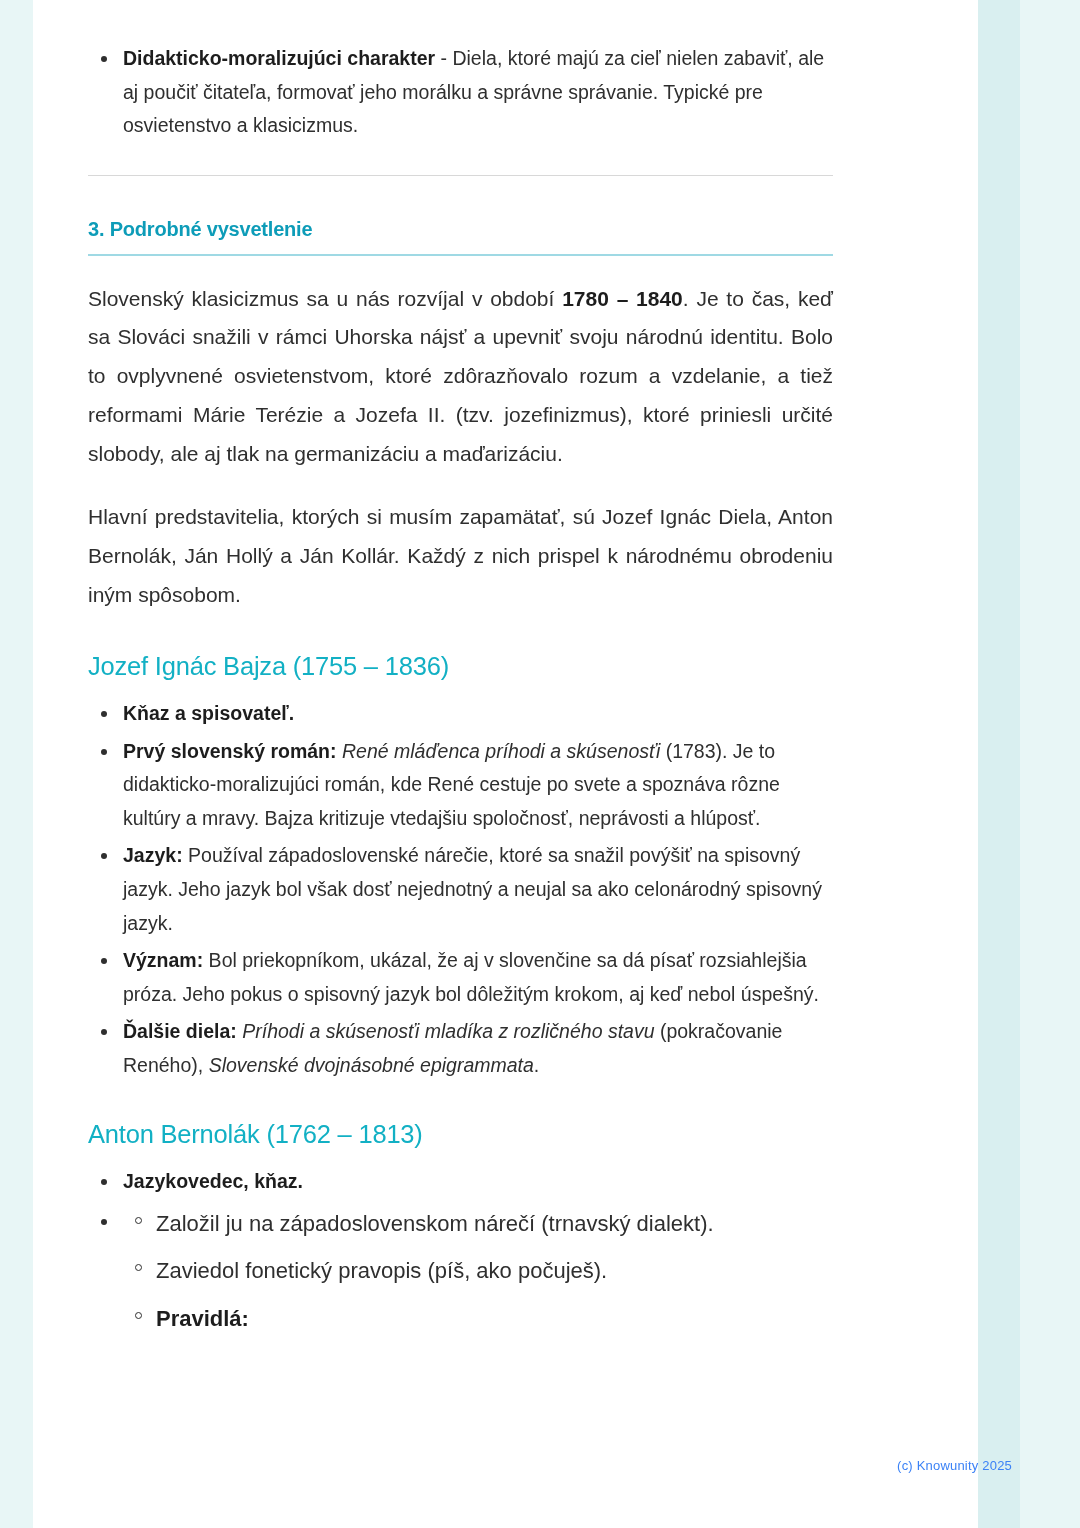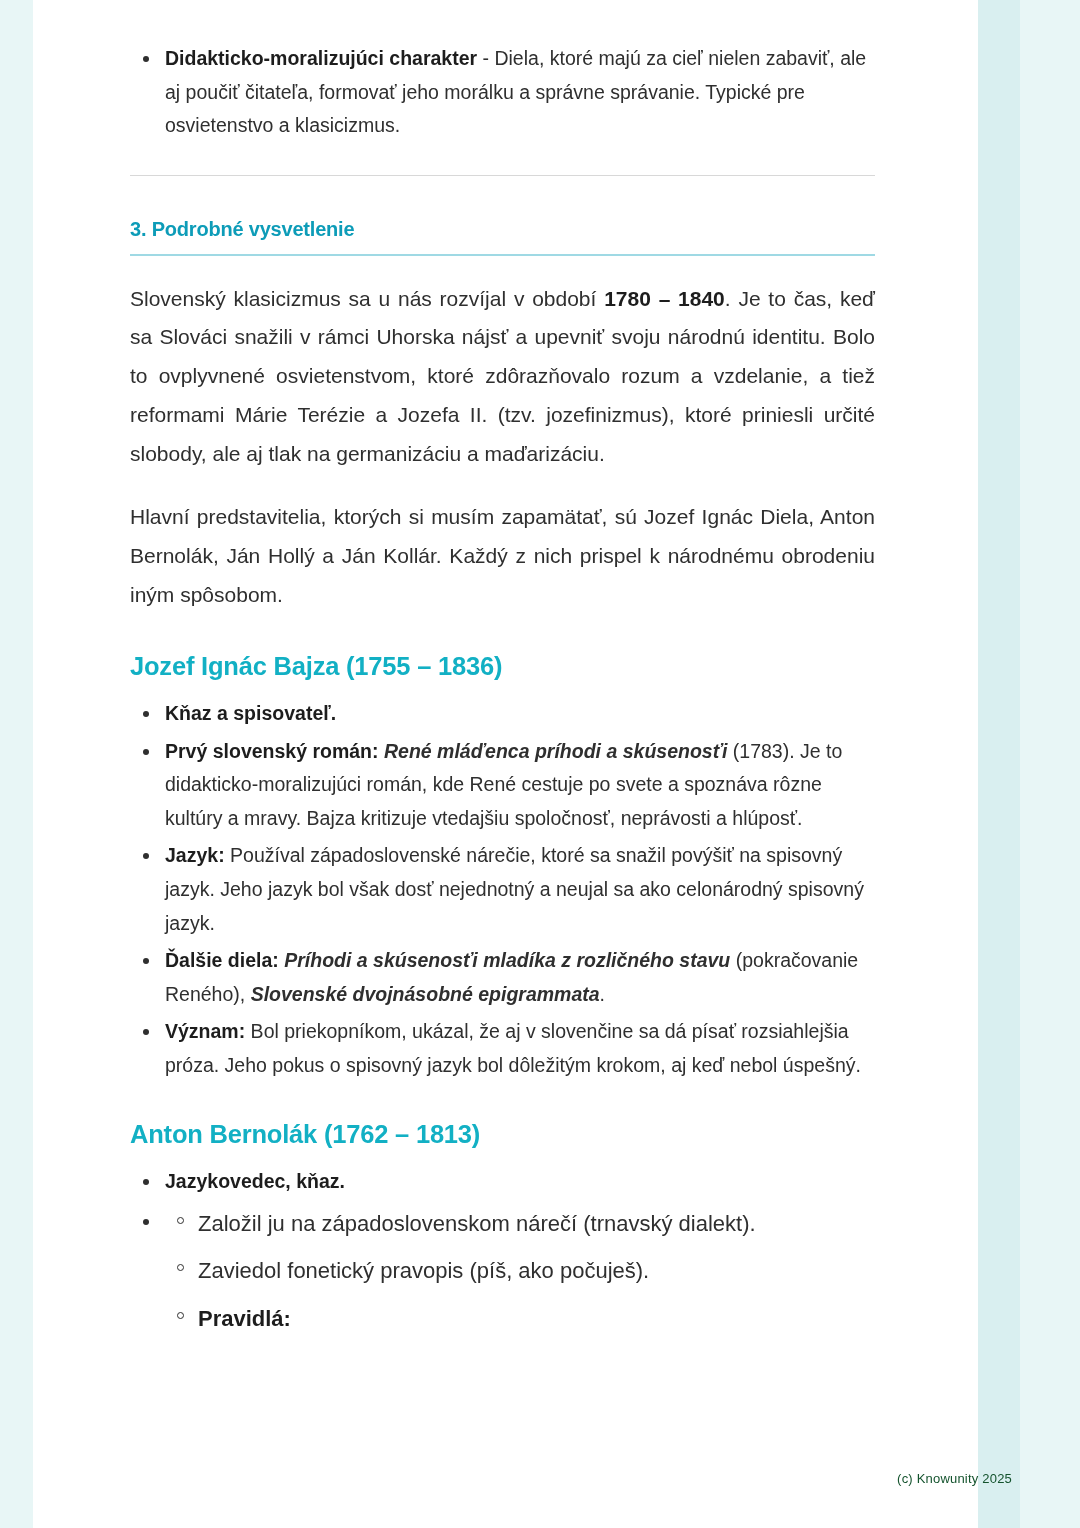--- a/index.html
+++ b/index.html
@@ -39,21 +39,20 @@
     width: 42px;
     background: #d9eff0;
   }
   .content {
     position: absolute;
     left: 88px;
     top: 0;
     width: 745px;
     padding-top: 42px;
     box-sizing: border-box;
-    margin-left: 42px;
   }
 
   ul.bullets {
     list-style: none;
     margin: 0;
     padding: 0;
   }
   ul.bullets > li {
     position: relative;
     padding-left: 35px;
@@ -90,21 +89,21 @@
     position: absolute;
     left: 12px;
     top: 12px;
     width: 7px;
     height: 7px;
     border: 1.5px solid #2f2f2f;
     border-radius: 50%;
     box-sizing: border-box;
   }
   b, .b { font-weight: bold; color: #1d1d1d; }
-  i, .i { font-style: italic; font-weight: bold; }
+  i, .i { font-style: italic; }
 
   hr.rule {
     border: none;
     border-top: 1px solid #d8d8d8;
     margin: 32px 0 0 0;
     width: 745px;
   }
 
   h2.section {
     font-size: 20px;
@@ -122,32 +121,32 @@
   p.para {
     font-size: 21px;
     line-height: 1.85;
     text-align: justify;
     margin: 24px 0 0 0;
     color: #2f2f2f;
   }
 
   h3.subhead {
     font-size: 25.5px;
-    font-weight: bold;
+    font-weight: normal;
     color: #12b0c4;
     margin: 38px 0 16px 0;
     letter-spacing: -0.2px;
   }
 
   .watermark {
     position: absolute;
     right: 68px;
-    bottom: 42px;
+    bottom: 55px;
     font-size: 13px;
-    color: #14532d;
+    color: #3b82f6;
     letter-spacing: 0.2px;
   }
 </style>
 </head>
 <body>
 
 <div class="page">
 
   <div class="edge-left"></div>
   <div class="edge-right-inner"></div>
@@ -178,24 +177,24 @@
       <li>
         <span class="b">Kňaz a spisovateľ.</span>
       </li>
       <li>
         <span class="b">Prvý slovenský román:</span><span class="i"> René mláďenca príhodi a skúsenosťi</span><span> (1783). Je to didakticko-moralizujúci román, kde René cestuje po svete a spoznáva rôzne kultúry a mravy. Bajza kritizuje vtedajšiu spoločnosť, neprávosti a hlúposť.</span>
       </li>
       <li>
         <span class="b">Jazyk:</span><span> Používal západoslovenské nárečie, ktoré sa snažil povýšiť na spisovný jazyk. Jeho jazyk bol však dosť nejednotný a neujal sa ako celonárodný spisovný jazyk.</span>
       </li>
       <li>
+        <span class="b">Význam:</span><span> Bol priekopníkom, ukázal, že aj v slovenčine sa dá písať rozsiahlejšia próza. Jeho pokus o spisovný jazyk bol dôležitým krokom, aj keď nebol úspešný.</span>
+      </li>
+      <li>
         <span class="b">Ďalšie diela:</span><span class="i"> Príhodi a skúsenosťi mladíka z rozličného stavu</span><span> (pokračovanie Reného), </span><span class="i">Slovenské dvojnásobné epigrammata</span><span>.</span>
-      </li>
-      <li>
-        <span class="b">Význam:</span><span> Bol priekopníkom, ukázal, že aj v slovenčine sa dá písať rozsiahlejšia próza. Jeho pokus o spisovný jazyk bol dôležitým krokom, aj keď nebol úspešný.</span>
       </li>
     </ul>
 
     <h3 class="subhead">Anton Bernolák (1762 – 1813)</h3>
 
     <ul class="bullets">
       <li>
         <span class="b">Jazykovedec, kňaz.</span>
       </li>
       <li>

